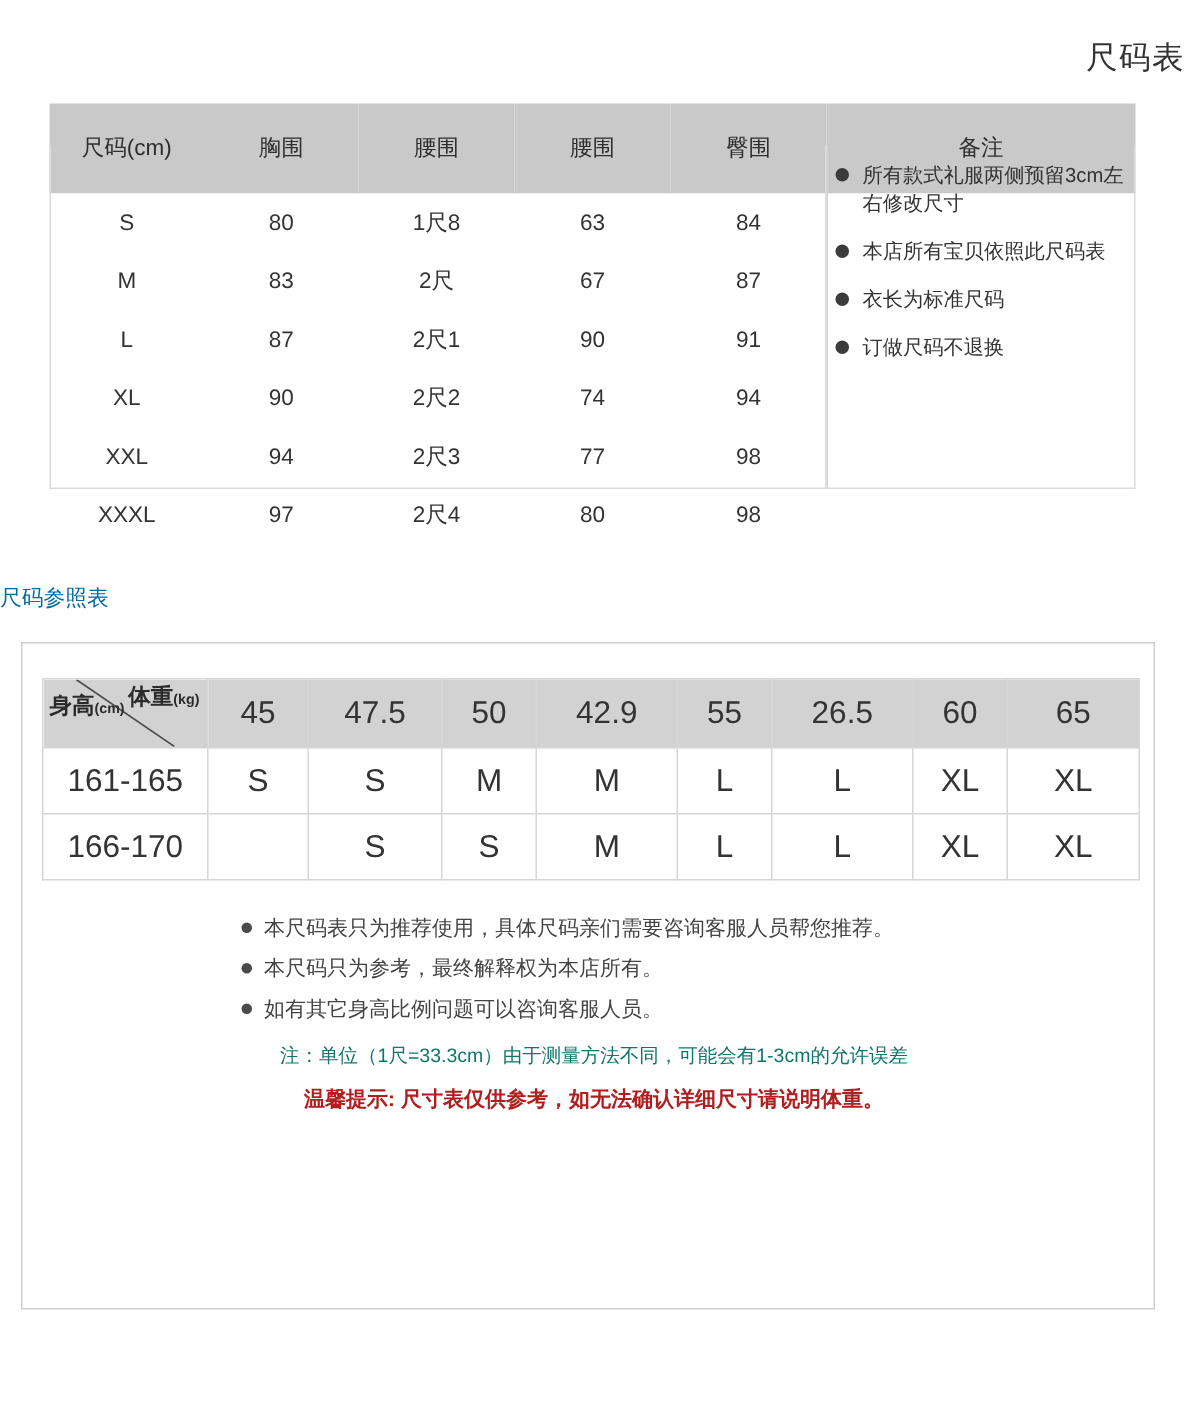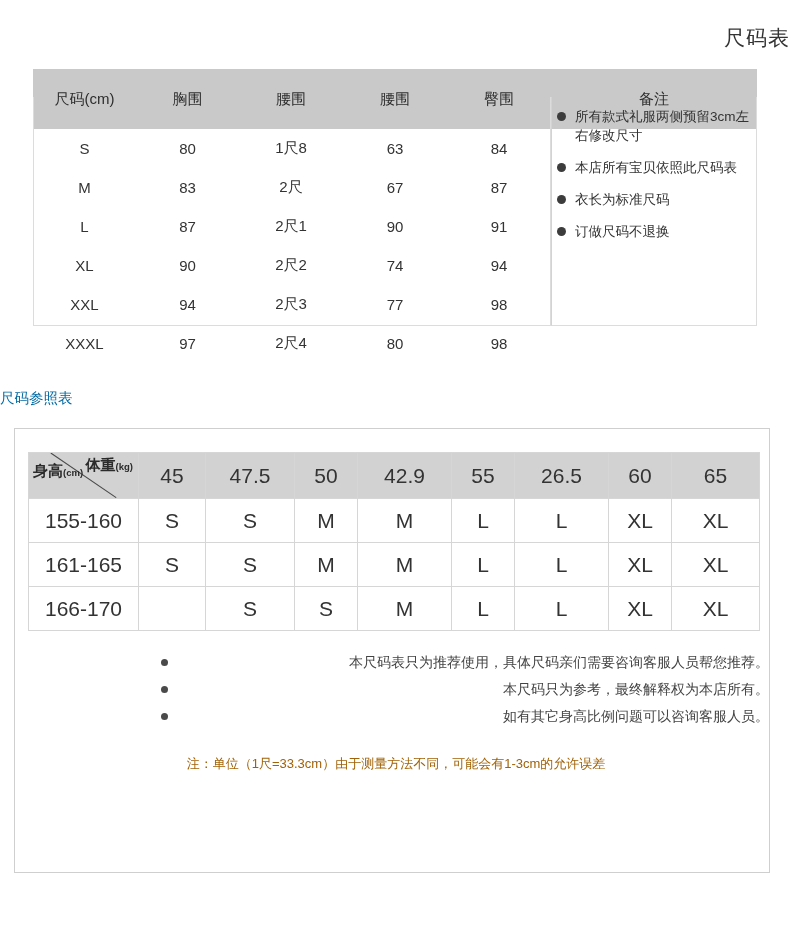--- a/index.html
+++ b/index.html
@@ -188,40 +188,39 @@
   }
 
   
   .bottom-notes {
     margin: 22px 0 0 146px;
   }
   .bn-row {
     display: flex;
     align-items: center;
     margin-bottom: 9px;
-    justify-content: space-between;
   }
   .bn-bullet {
     width: 7px;
     height: 7px;
     border-radius: 50%;
     background: #4a4a4a;
     margin-right: 8px;
     flex: 0 0 auto;
   }
   .bn-text {
     font-size: 14px;
     color: #444444;
     line-height: 18px;
   }
   .foot-note {
-    margin: 30px 0 0 0;
+    margin: 14px 0 0 0;
     text-align: center;
     font-size: 13px;
-    color: #a16207;
+    color: #0f766e;
     padding-left: 8px;
   }
   .foot-warn {
     margin: 11px 0 0 0;
     text-align: center;
     font-size: 14px;
     font-weight: bold;
     color: #b01f20;
     padding-left: 8px;
   }
@@ -351,31 +350,20 @@
         <th>50</th>
         <th>42.9</th>
         <th>55</th>
         <th>26.5</th>
         <th>60</th>
         <th>65</th>
       </tr>
     </thead>
     <tbody>
       <tr>
-        <td class="rowhead">155-160</td>
-        <td>S</td>
-        <td>S</td>
-        <td>M</td>
-        <td>M</td>
-        <td>L</td>
-        <td>L</td>
-        <td>XL</td>
-        <td>XL</td>
-      </tr>
-      <tr>
         <td class="rowhead">161-165</td>
         <td>S</td>
         <td>S</td>
         <td>M</td>
         <td>M</td>
         <td>L</td>
         <td>L</td>
         <td>XL</td>
         <td>XL</td>
       </tr>
@@ -402,14 +390,15 @@
       <span class="bn-bullet"></span>
       <span class="bn-text">本尺码只为参考，最终解释权为本店所有。</span>
     </div>
     <div class="bn-row">
       <span class="bn-bullet"></span>
       <span class="bn-text">如有其它身高比例问题可以咨询客服人员。</span>
     </div>
   </div>
 
   <div class="foot-note">注：单位（1尺=33.3cm）由于测量方法不同，可能会有1-3cm的允许误差</div>
+  <div class="foot-warn">温馨提示: 尺寸表仅供参考，如无法确认详细尺寸请说明体重。</div>
 
 </div>
 
 </body></html>

